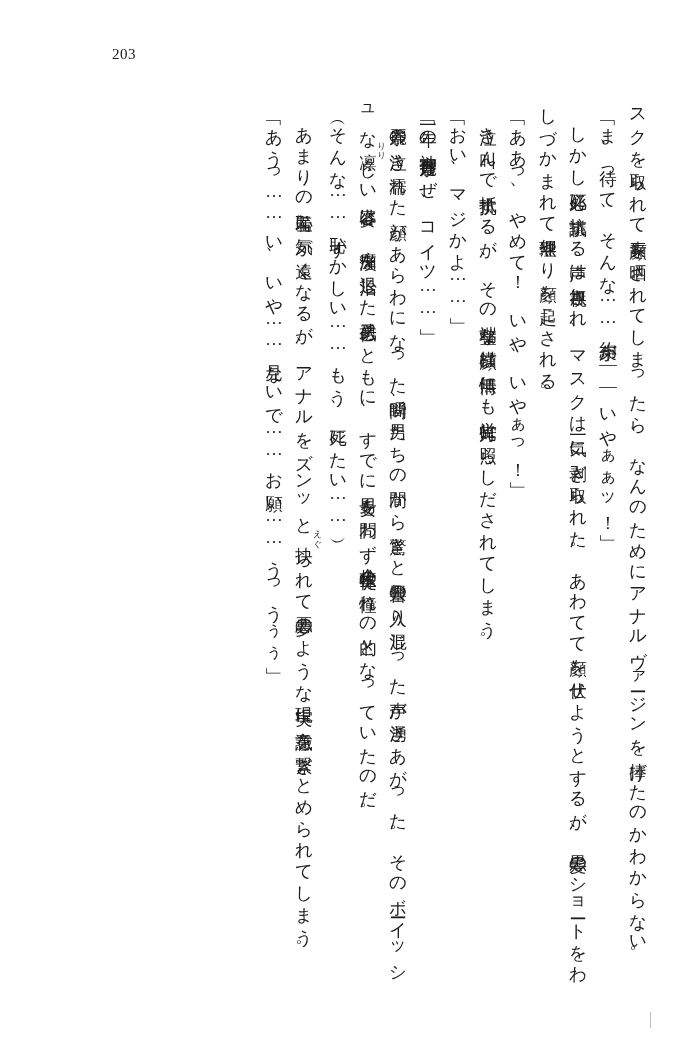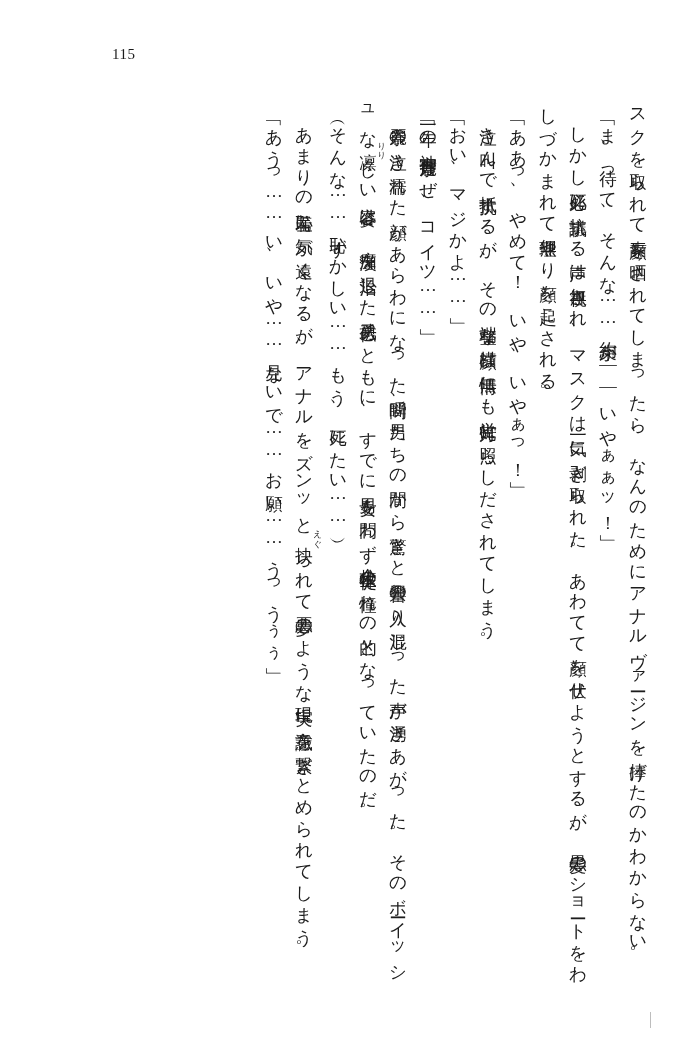--- a/index.html
+++ b/index.html
@@ -66,21 +66,21 @@
     width: 1px;
     height: 16px;
     background: #bdbdbd;
   }
 </style>
 </head>
 <body>
 
 <div class="page">
 
-  <div class="page-number">115</div>
+  <div class="page-number">203</div>
 
   <div class="text-block">
     <p>スクを取られて素顔を晒されてしまったら、なんのためにアナルヴァージンを捧げたのかわからない。</p>
     <p class="indent">「ま、待って、そんな……約束が――いやぁぁッ！」</p>
     <p class="indent">しかし必死に抗議する声は無視され、マスクは一気に剥ぎ取られた。あわてて顔を伏せようとするが、黒髪のショートをわしづかまれて無理やり顔を起こされる。</p>
     <p class="indent">「ああっ、やめて！　いや、いやぁっ！」</p>
     <p class="indent">泣き叫んで抵抗するが、その端整な横顔は無情にも蛍光灯に照らしだされてしまう。</p>
     <p class="indent">「おい、マジかよ……」</p>
     <p class="indent">「一年の神宮寺麗奈だぜ、コイツ……」</p>
     <p class="indent">麗奈の泣き濡れた顔があらわになった瞬間、男たちの間から驚きと興奮の入り混じった声が湧きあがった。そのボーイッシュな<ruby>凛々<rt>りり</rt></ruby>しい容姿は、痴漢を退治した武勇伝とともに、すでに男女を問わず全校生徒の憧れの的となっていたのだ。</p>

